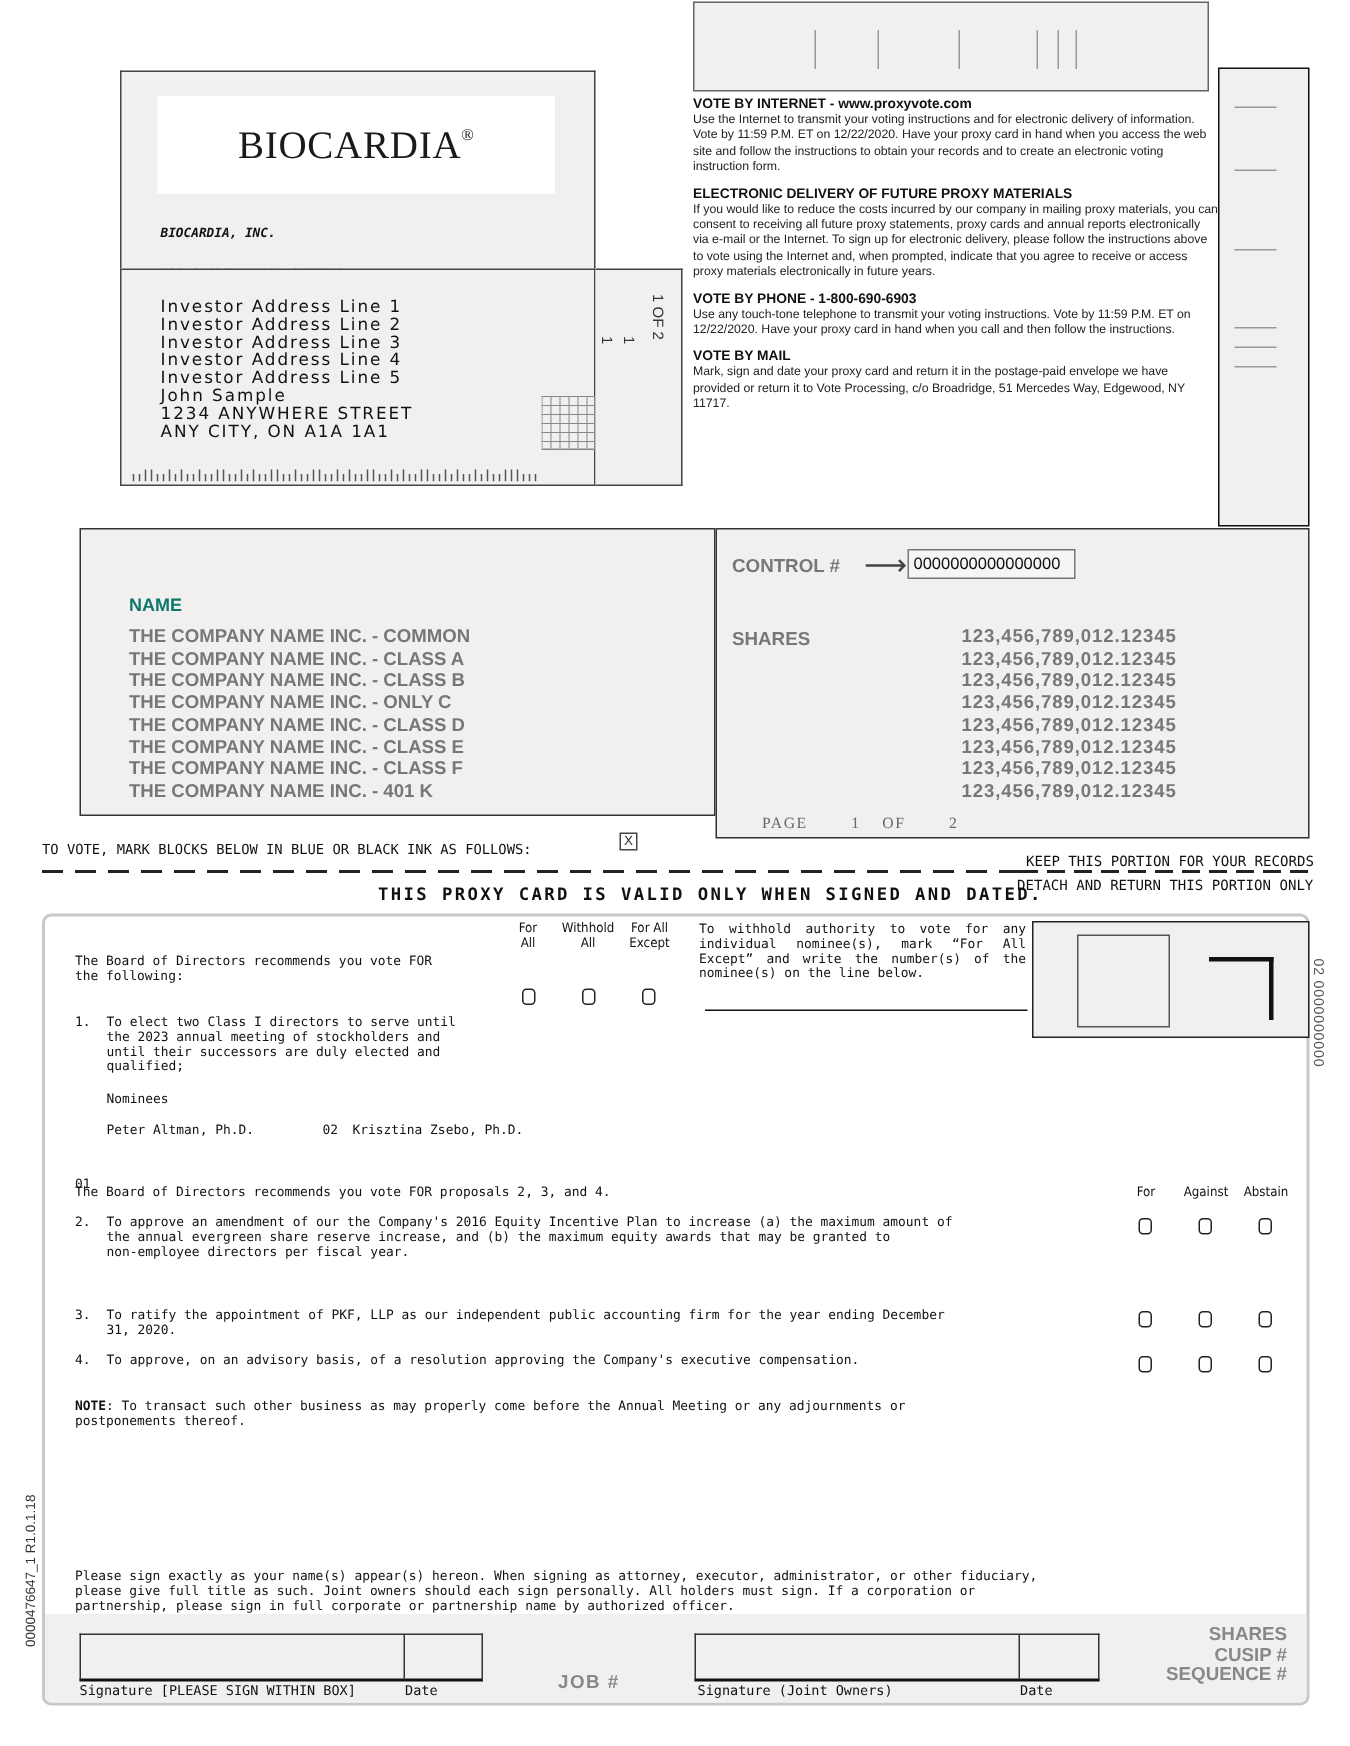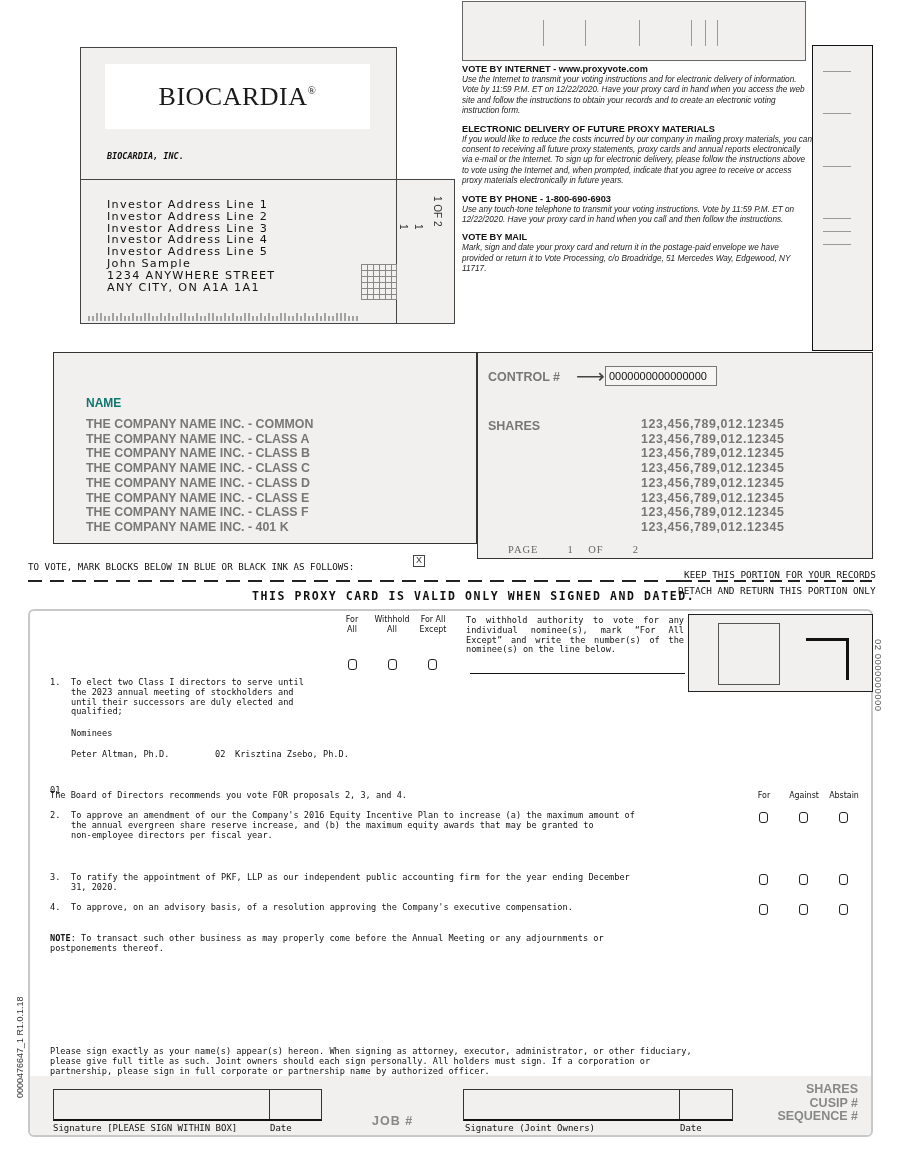--- a/index.html
+++ b/index.html
@@ -28,21 +28,21 @@
     background-image:linear-gradient(#888 1px,transparent 1px),linear-gradient(90deg,#888 1px,transparent 1px);
     background-size:6px 6px;border-right:1px solid #888;border-bottom:1px solid #888;box-sizing:border-box;}
   #ruler{left:6px;bottom:2px;width:300px;height:10px;}
 
   #pageside{left:397px;top:179px;width:58px;height:145px;border:1px solid #444;border-left:none;box-sizing:border-box;background:#f1f0ef;}
   .rot{transform:rotate(90deg);transform-origin:left top;white-space:nowrap;font-size:10px;color:#333;}
 
   
   #instr{left:462px;top:64px;width:350px;font-size:8.2px;line-height:10.4px;color:#222;}
   #instr h4{margin:0;font-size:9.2px;font-weight:bold;color:#111;line-height:11px;}
-  #instr p{margin:0 0 7px 0;font-style:italic;}
+  #instr p{margin:0 0 7px 0;}
 
   
   #name-panel{left:53px;top:352px;width:424px;height:192px;border:1px solid #333;box-sizing:border-box;background:#f1f0ef;}
   #name-label{left:32px;top:43px;font-size:12px;font-weight:bold;color:#0f766e;}
   #name-list{left:32px;top:64px;font-size:12.4px;font-weight:bold;color:#777;line-height:14.7px;}
 
   #shares-panel{left:477px;top:352px;width:396px;height:207px;border:1px solid #333;box-sizing:border-box;background:#f1f0ef;}
   #control-label{left:10px;top:17px;font-size:12.5px;font-weight:bold;color:#777;}
   #control-arrow{left:98px;top:11px;font-size:20px;color:#444;}
   #control-box{left:127px;top:13px;width:112px;height:20px;border:1px solid #777;box-sizing:border-box;font-size:11px;line-height:18px;padding-left:3px;background:#f6f5f4;color:#111;}
@@ -213,21 +213,21 @@
   <h4>VOTE BY MAIL</h4>
   <p>Mark, sign and date your proxy card and return it in the postage-paid envelope we have provided or return it to Vote Processing, c/o Broadridge, 51 Mercedes Way, Edgewood, NY 11717.</p>
 </div>
 
 <div id="name-panel" class="abs">
   <div id="name-label" class="abs">NAME</div>
   <div id="name-list" class="abs">
     <div>THE COMPANY NAME INC. - COMMON</div>
     <div>THE COMPANY NAME INC. - CLASS A</div>
     <div>THE COMPANY NAME INC. - CLASS B</div>
-    <div>THE COMPANY NAME INC. - CLASS C</div>
+    <div>THE COMPANY NAME INC. - ONLY C</div>
     <div>THE COMPANY NAME INC. - CLASS D</div>
     <div>THE COMPANY NAME INC. - CLASS E</div>
     <div>THE COMPANY NAME INC. - CLASS F</div>
     <div>THE COMPANY NAME INC. - 401 K</div>
   </div>
 </div>
 
 <div id="shares-panel" class="abs">
   <div id="control-label" class="abs">CONTROL #</div>
   <div id="control-arrow" class="abs">⟶</div>
@@ -248,20 +248,22 @@
 
 <div id="mark-instr" class="abs mono">TO VOTE, MARK BLOCKS BELOW IN BLUE OR BLACK INK AS FOLLOWS:</div>
 <div id="mark-x" class="abs">X</div>
 <div id="dashline" class="abs"></div>
 <div id="dashline2" class="abs"></div>
 <div id="keep-portion" class="abs mono">KEEP THIS PORTION FOR YOUR RECORDS</div>
 <div id="detach-portion" class="abs mono">DETACH AND RETURN THIS PORTION ONLY</div>
 <div id="valid-notice" class="abs mono">THIS PROXY CARD IS VALID ONLY WHEN SIGNED AND DATED.</div>
 
 <div id="ballot" class="abs">
+  <div class="abs bt mono" style="left:20px;top:26px;white-space:pre;">The Board of Directors recommends you vote FOR
+the following:</div>
 
   <div class="abs hdr" style="left:306px;top:4px;width:32px;white-space:pre;">For
 All</div>
   <div class="abs hdr" style="left:338px;top:4px;width:48px;white-space:pre;">Withhold
 All</div>
   <div class="abs hdr" style="left:384px;top:4px;width:38px;white-space:pre;">For All
 Except</div>
   <div class="cb" style="left:318px;top:48px;"></div>
   <div class="cb" style="left:358px;top:48px;"></div>
   <div class="cb" style="left:398px;top:48px;"></div>

